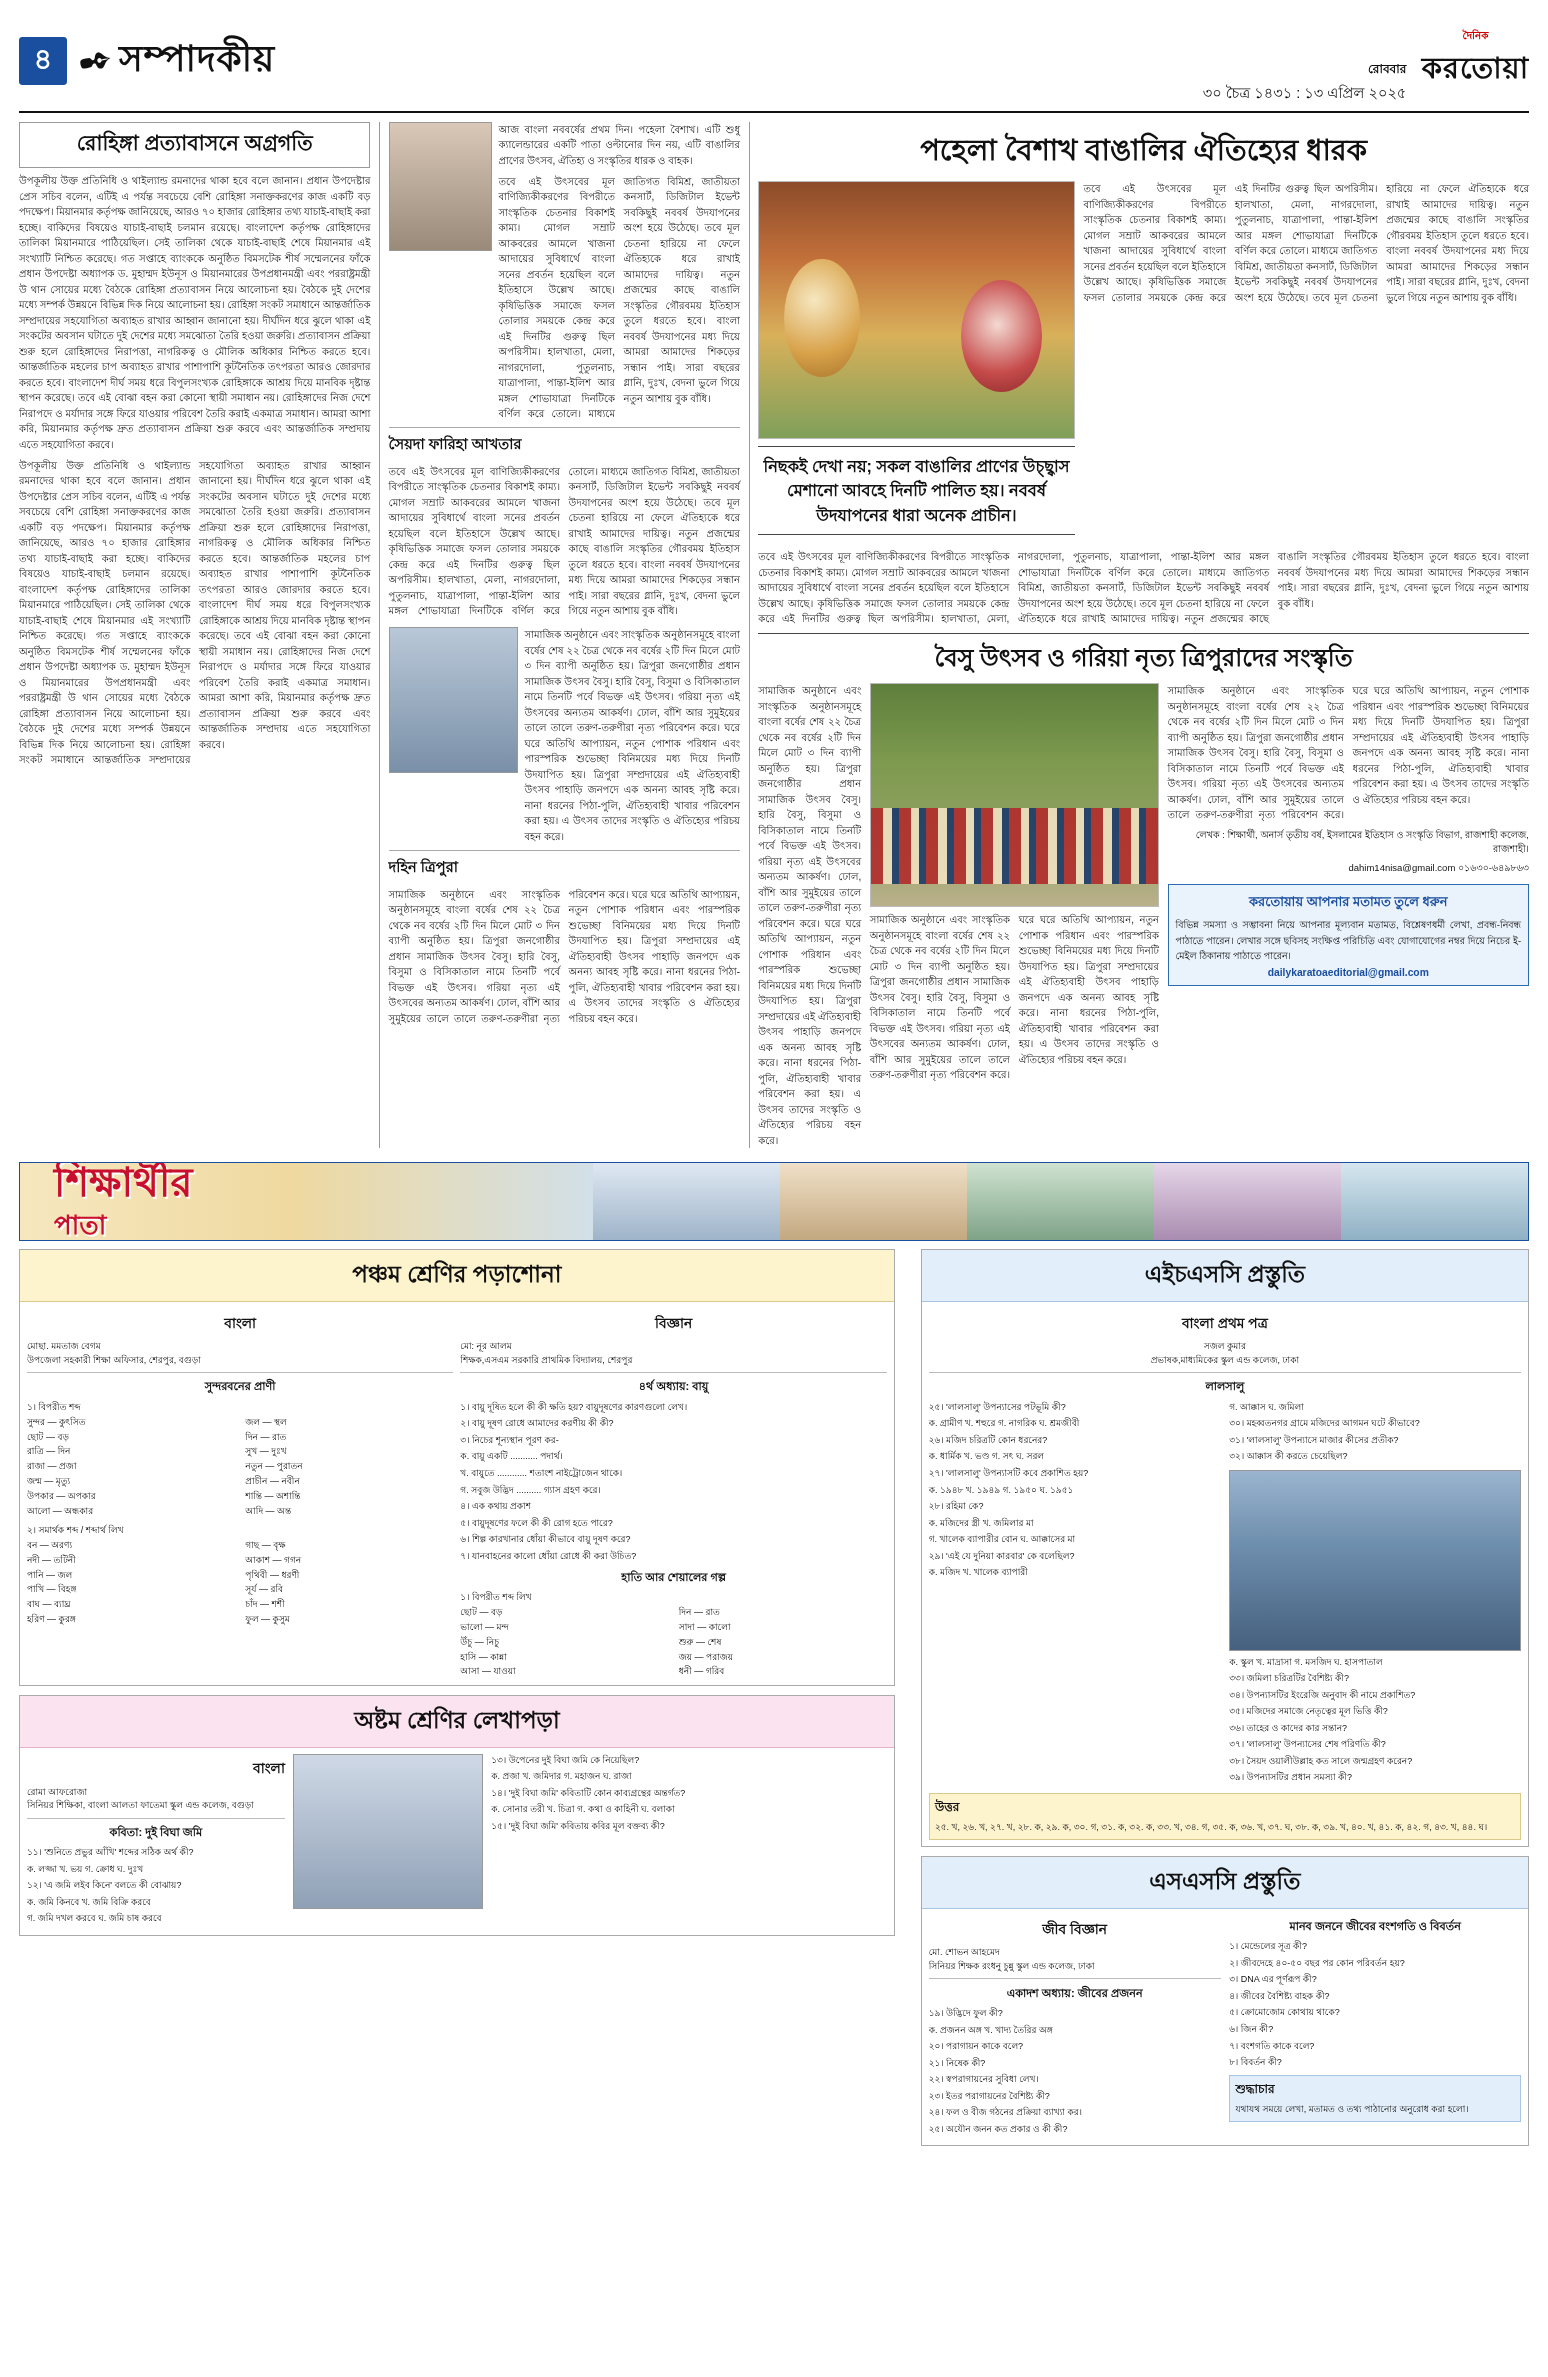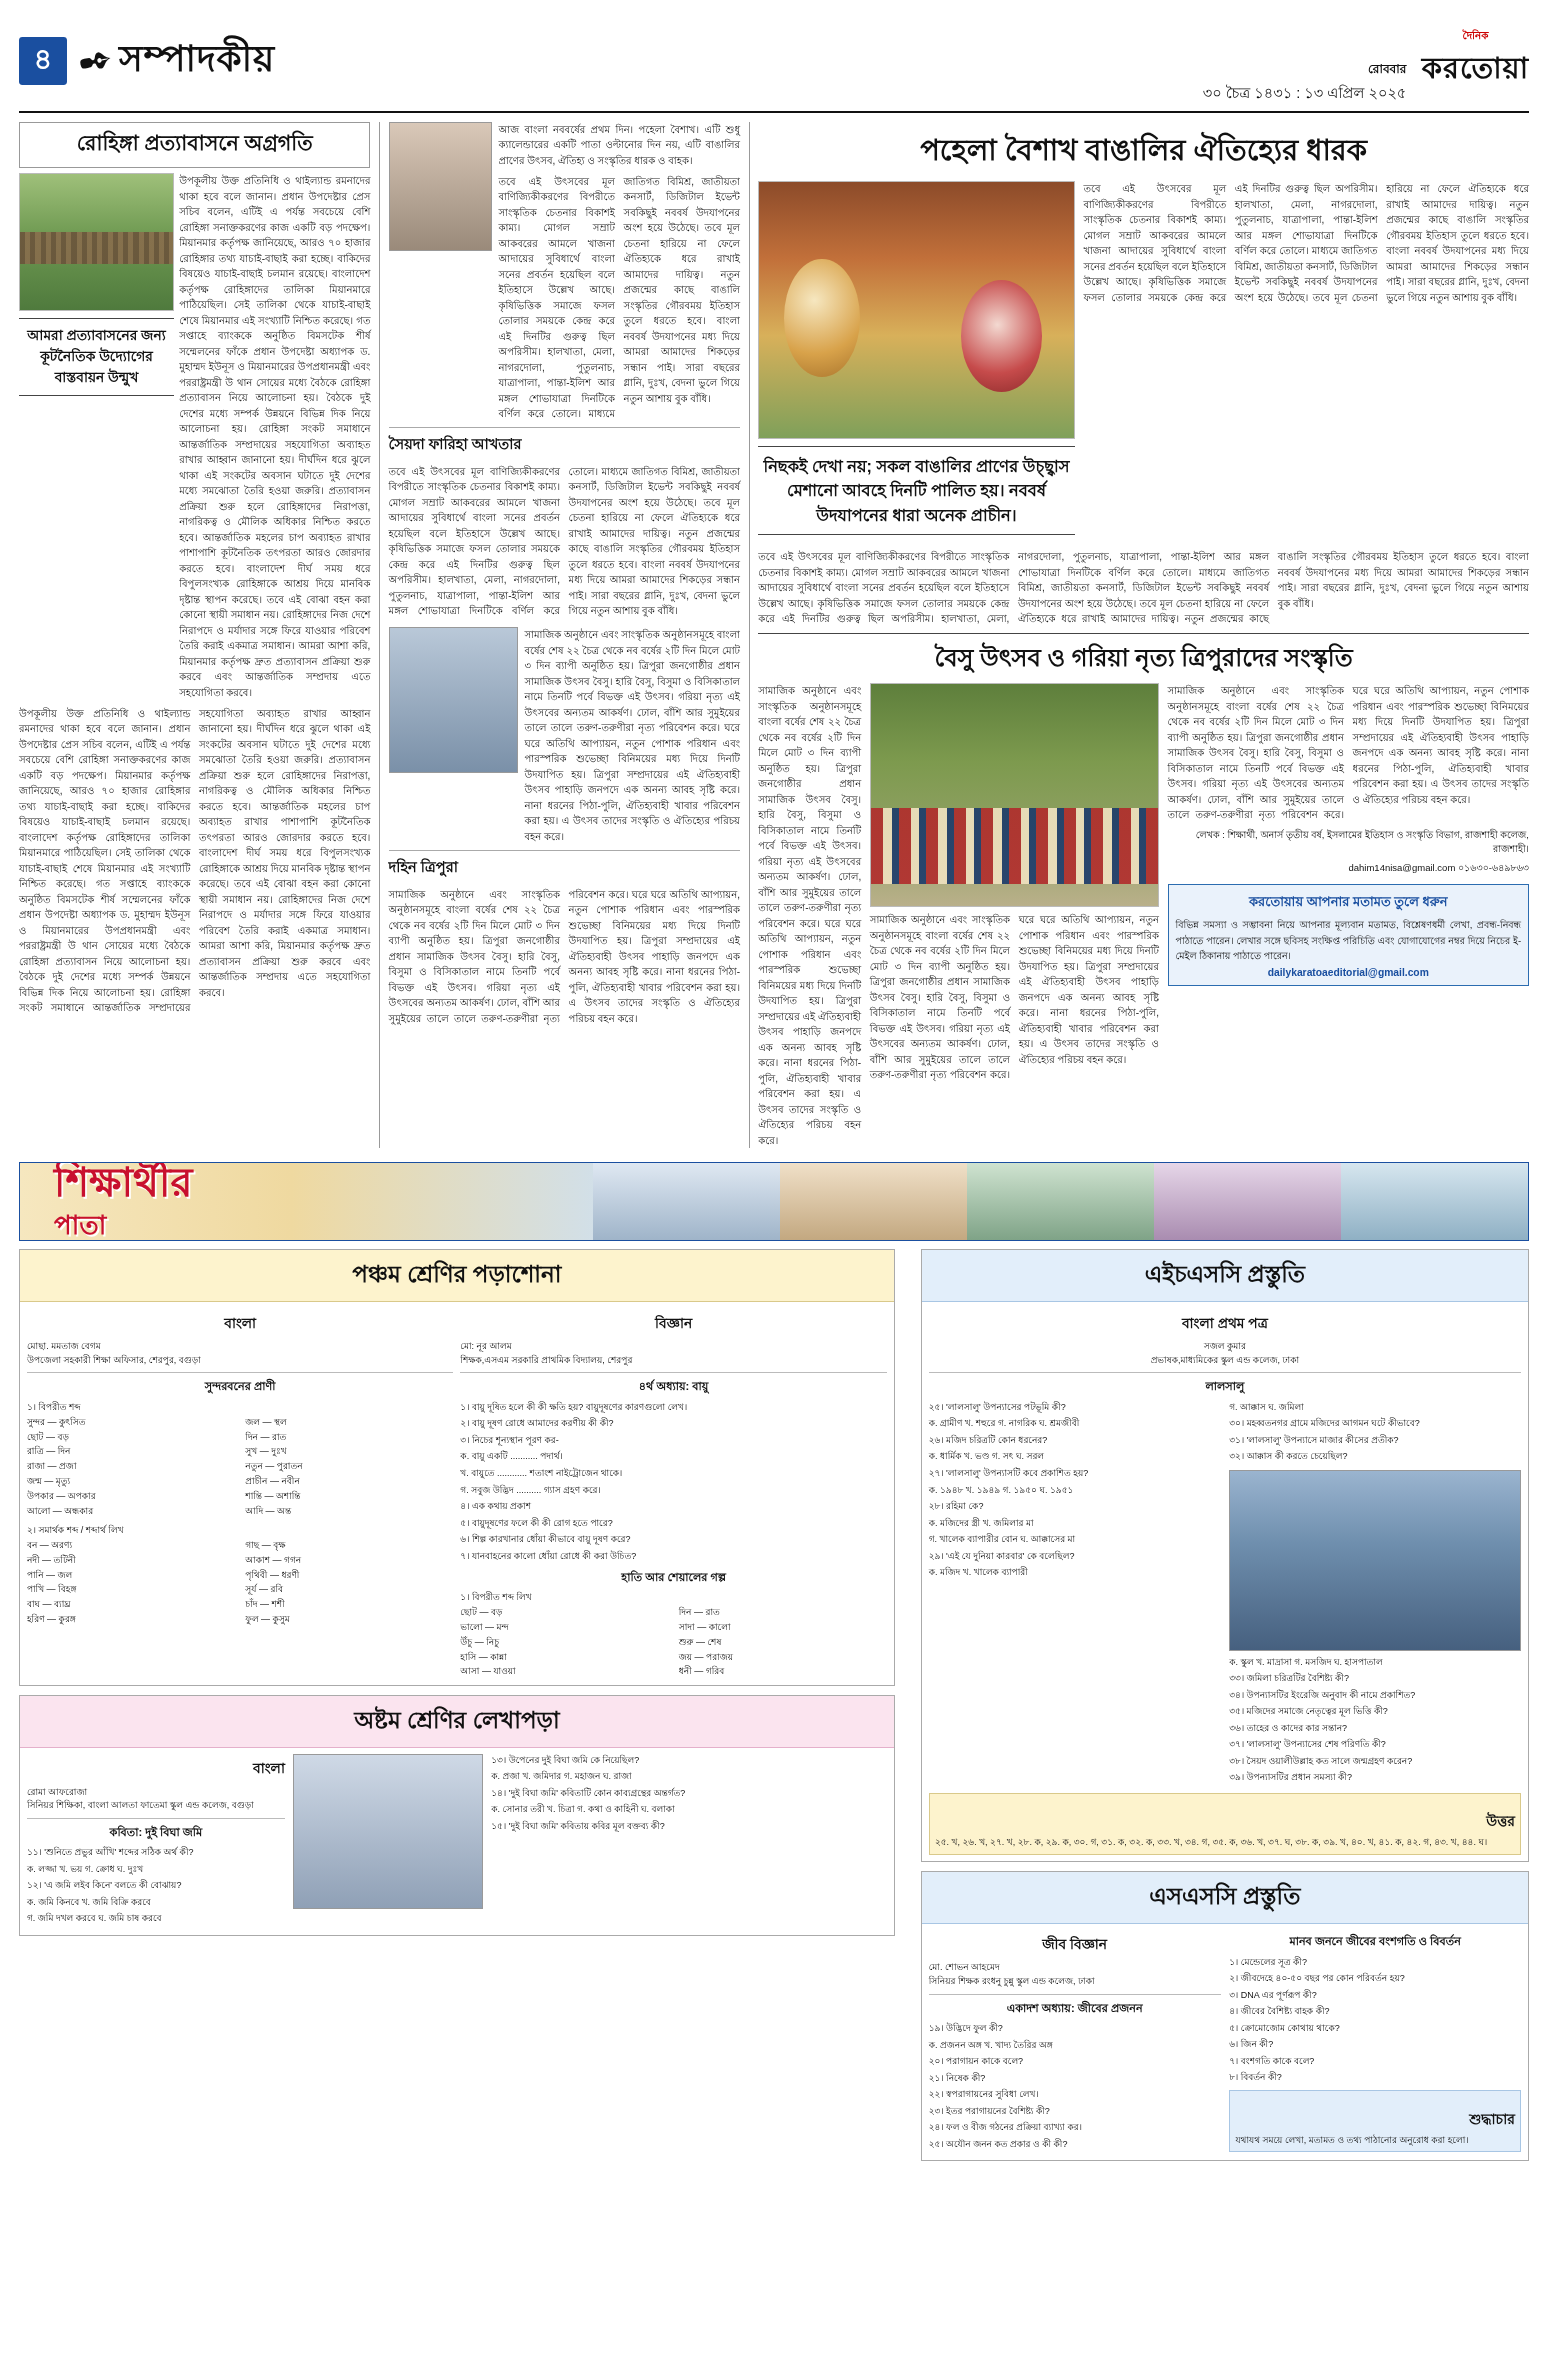--- a/index.html
+++ b/index.html
@@ -94,21 +94,21 @@
   .head-blue { background:#e2eefa; border-bottom:0.9px solid #a8c6e4; }
   .head-pink { background:#fbe4ef; border-bottom:0.9px solid #e4b0cb; }
   .panel-body { padding:6px 6.9px; }
   .sub-head { font-size:13.8px; font-weight:bold; text-align:center; margin:3.4px 0 4.3px; }
   .sub-head-sm { font-size:11.2px; font-weight:bold; text-align:center; margin:3.4px 0 3.4px; }
   .meta { font-size:9px; line-height:1.5; }
   .qlist { font-size:9px; line-height:1.55; text-align:justify; }
   .qlist p { margin:0 0 2.6px 0; }
   .divider { border-top:0.9px solid #bbb; margin:5.2px 0; }
   .ans-box { background:#fdf3cd; border:0.9px solid #d9c98a; padding:4.3px 5.2px; font-size:9px; line-height:1.6; margin-top:5.2px; }
-  .ans-title { text-align:right; font-weight:bold; font-size:14px; margin-bottom:2.6px;margin-top:12px; }
+  .ans-title { text-align:left; font-weight:bold; font-size:12px; margin-bottom:2.6px; }
   .ph-students { height:181px; background:linear-gradient(#9ab4cf 0%, #6f8fae 40%, #46607f 100%); border:0.9px solid #999; margin:5.2px 0;}
   .ph-book { width:100%; height:155px; background:linear-gradient(#cfd9e6,#8fa0b6); border:0.9px solid #999; }
   .two-col-inner { display:flex; gap:6.9px; }
   .two-col-inner > div { flex:1; }
   .wordcols { column-count:2; column-gap:10.3px; font-size:9px; line-height:1.65; }
   .nowrap-row { display:flex; gap:5.2px; }
 </style>
 </head>
 <body>
 
@@ -131,24 +131,20 @@
     </div>
   </div>
 
   <div class="top-grid">
 
     <div class="col-a">
       <div class="hdl-box">
         <div class="hdl">রোহিঙ্গা প্রত্যাবাসনে অগ্রগতি</div>
       </div>
       <div class="nowrap-row">
-        <div style="width:155px">
-          <div class="photo ph-rohingya"></div>
-          <div class="pull-quote" style="font-size:13.8px">আমরা প্রত্যাবাসনের জন্য কূটনৈতিক উদ্যোগের বাস্তবায়ন উন্মুখ</div>
-        </div>
         <div class="body-text" style="flex:1">উপকূলীয় উক্ত প্রতিনিধি ও থাইল্যান্ড রমনাদের থাকা হবে বলে জানান। প্রধান উপদেষ্টার প্রেস সচিব বলেন, এটিই এ পর্যন্ত সবচেয়ে বেশি রোহিঙ্গা সনাক্তকরণের কাজ একটি বড় পদক্ষেপ। মিয়ানমার কর্তৃপক্ষ জানিয়েছে, আরও ৭০ হাজার রোহিঙ্গার তথ্য যাচাই-বাছাই করা হচ্ছে। বাকিদের বিষয়েও যাচাই-বাছাই চলমান রয়েছে। বাংলাদেশ কর্তৃপক্ষ রোহিঙ্গাদের তালিকা মিয়ানমারে পাঠিয়েছিল। সেই তালিকা থেকে যাচাই-বাছাই শেষে মিয়ানমার এই সংখ্যাটি নিশ্চিত করেছে। গত সপ্তাহে ব্যাংককে অনুষ্ঠিত বিমসটেক শীর্ষ সম্মেলনের ফাঁকে প্রধান উপদেষ্টা অধ্যাপক ড. মুহাম্মদ ইউনূস ও মিয়ানমারের উপপ্রধানমন্ত্রী এবং পররাষ্ট্রমন্ত্রী উ থান সোয়ের মধ্যে বৈঠকে রোহিঙ্গা প্রত্যাবাসন নিয়ে আলোচনা হয়। বৈঠকে দুই দেশের মধ্যে সম্পর্ক উন্নয়নে বিভিন্ন দিক নিয়ে আলোচনা হয়। রোহিঙ্গা সংকট সমাধানে আন্তর্জাতিক সম্প্রদায়ের সহযোগিতা অব্যাহত রাখার আহ্বান জানানো হয়। দীর্ঘদিন ধরে ঝুলে থাকা এই সংকটের অবসান ঘটাতে দুই দেশের মধ্যে সমঝোতা তৈরি হওয়া জরুরি। প্রত্যাবাসন প্রক্রিয়া শুরু হলে রোহিঙ্গাদের নিরাপত্তা, নাগরিকত্ব ও মৌলিক অধিকার নিশ্চিত করতে হবে। আন্তর্জাতিক মহলের চাপ অব্যাহত রাখার পাশাপাশি কূটনৈতিক তৎপরতা আরও জোরদার করতে হবে। বাংলাদেশ দীর্ঘ সময় ধরে বিপুলসংখ্যক রোহিঙ্গাকে আশ্রয় দিয়ে মানবিক দৃষ্টান্ত স্থাপন করেছে। তবে এই বোঝা বহন করা কোনো স্থায়ী সমাধান নয়। রোহিঙ্গাদের নিজ দেশে নিরাপদে ও মর্যাদার সঙ্গে ফিরে যাওয়ার পরিবেশ তৈরি করাই একমাত্র সমাধান। আমরা আশা করি, মিয়ানমার কর্তৃপক্ষ দ্রুত প্রত্যাবাসন প্রক্রিয়া শুরু করবে এবং আন্তর্জাতিক সম্প্রদায় এতে সহযোগিতা করবে।</div>
       </div>
       <div class="body-text cols2" style="margin-top:5.2px">উপকূলীয় উক্ত প্রতিনিধি ও থাইল্যান্ড রমনাদের থাকা হবে বলে জানান। প্রধান উপদেষ্টার প্রেস সচিব বলেন, এটিই এ পর্যন্ত সবচেয়ে বেশি রোহিঙ্গা সনাক্তকরণের কাজ একটি বড় পদক্ষেপ। মিয়ানমার কর্তৃপক্ষ জানিয়েছে, আরও ৭০ হাজার রোহিঙ্গার তথ্য যাচাই-বাছাই করা হচ্ছে। বাকিদের বিষয়েও যাচাই-বাছাই চলমান রয়েছে। বাংলাদেশ কর্তৃপক্ষ রোহিঙ্গাদের তালিকা মিয়ানমারে পাঠিয়েছিল। সেই তালিকা থেকে যাচাই-বাছাই শেষে মিয়ানমার এই সংখ্যাটি নিশ্চিত করেছে। গত সপ্তাহে ব্যাংককে অনুষ্ঠিত বিমসটেক শীর্ষ সম্মেলনের ফাঁকে প্রধান উপদেষ্টা অধ্যাপক ড. মুহাম্মদ ইউনূস ও মিয়ানমারের উপপ্রধানমন্ত্রী এবং পররাষ্ট্রমন্ত্রী উ থান সোয়ের মধ্যে বৈঠকে রোহিঙ্গা প্রত্যাবাসন নিয়ে আলোচনা হয়। বৈঠকে দুই দেশের মধ্যে সম্পর্ক উন্নয়নে বিভিন্ন দিক নিয়ে আলোচনা হয়। রোহিঙ্গা সংকট সমাধানে আন্তর্জাতিক সম্প্রদায়ের সহযোগিতা অব্যাহত রাখার আহ্বান জানানো হয়। দীর্ঘদিন ধরে ঝুলে থাকা এই সংকটের অবসান ঘটাতে দুই দেশের মধ্যে সমঝোতা তৈরি হওয়া জরুরি। প্রত্যাবাসন প্রক্রিয়া শুরু হলে রোহিঙ্গাদের নিরাপত্তা, নাগরিকত্ব ও মৌলিক অধিকার নিশ্চিত করতে হবে। আন্তর্জাতিক মহলের চাপ অব্যাহত রাখার পাশাপাশি কূটনৈতিক তৎপরতা আরও জোরদার করতে হবে। বাংলাদেশ দীর্ঘ সময় ধরে বিপুলসংখ্যক রোহিঙ্গাকে আশ্রয় দিয়ে মানবিক দৃষ্টান্ত স্থাপন করেছে। তবে এই বোঝা বহন করা কোনো স্থায়ী সমাধান নয়। রোহিঙ্গাদের নিজ দেশে নিরাপদে ও মর্যাদার সঙ্গে ফিরে যাওয়ার পরিবেশ তৈরি করাই একমাত্র সমাধান। আমরা আশা করি, মিয়ানমার কর্তৃপক্ষ দ্রুত প্রত্যাবাসন প্রক্রিয়া শুরু করবে এবং আন্তর্জাতিক সম্প্রদায় এতে সহযোগিতা করবে।</div>
     </div>
 
     <div class="col-b">
       <div class="photo ph-woman"></div>
       <div class="body-text">আজ বাংলা নববর্ষের প্রথম দিন। পহেলা বৈশাখ। এটি শুধু ক্যালেন্ডারের একটি পাতা ওল্টানোর দিন নয়, এটি বাঙালির প্রাণের উৎসব, ঐতিহ্য ও সংস্কৃতির ধারক ও বাহক।</div>
       <div class="body-text cols2" style="margin-top:5.2px">তবে এই উৎসবের মূল বাণিজ্যিকীকরণের বিপরীতে সাংস্কৃতিক চেতনার বিকাশই কাম্য। মোগল সম্রাট আকবরের আমলে খাজনা আদায়ের সুবিধার্থে বাংলা সনের প্রবর্তন হয়েছিল বলে ইতিহাসে উল্লেখ আছে। কৃষিভিত্তিক সমাজে ফসল তোলার সময়কে কেন্দ্র করে এই দিনটির গুরুত্ব ছিল অপরিসীম। হালখাতা, মেলা, নাগরদোলা, পুতুলনাচ, যাত্রাপালা, পান্তা-ইলিশ আর মঙ্গল শোভাযাত্রা দিনটিকে বর্ণিল করে তোলে। মাধ্যমে জাতিগত বিমিশ্র, জাতীয়তা কনসার্ট, ডিজিটাল ইভেন্ট সবকিছুই নববর্ষ উদযাপনের অংশ হয়ে উঠেছে। তবে মূল চেতনা হারিয়ে না ফেলে ঐতিহ্যকে ধরে রাখাই আমাদের দায়িত্ব। নতুন প্রজন্মের কাছে বাঙালি সংস্কৃতির গৌরবময় ইতিহাস তুলে ধরতে হবে। বাংলা নববর্ষ উদযাপনের মধ্য দিয়ে আমরা আমাদের শিকড়ের সন্ধান পাই। সারা বছরের গ্লানি, দুঃখ, বেদনা ভুলে গিয়ে নতুন আশায় বুক বাঁধি।</div>
       <div class="byline">সৈয়দা ফারিহা আখতার</div>

